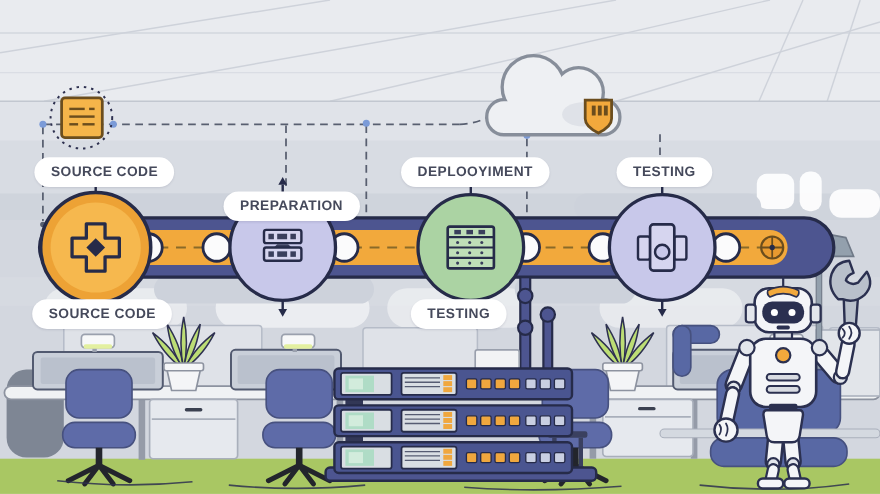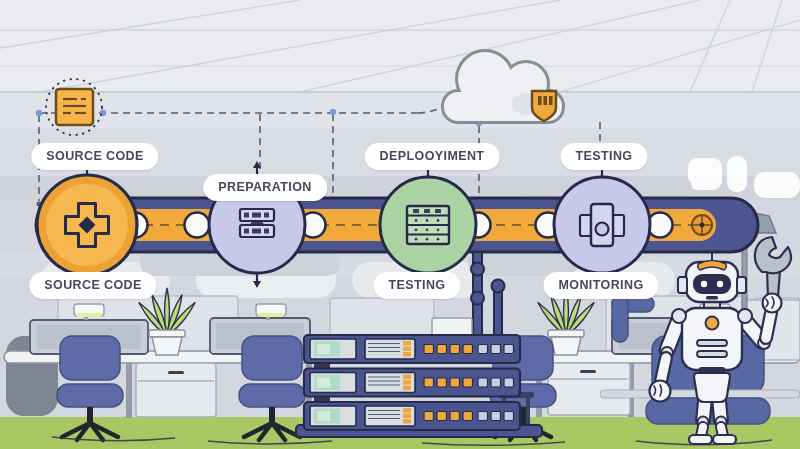--- a/index.html
+++ b/index.html
@@ -462,15 +462,14 @@
   </g>
 </svg>
 
   <div class="pill" style="left:95px;top:143px;">SOURCE CODE</div>
   <div class="pill" style="left:265px;top:143px;margin-top:31px;">PREPARATION</div>
   <div class="pill" style="left:432px;top:143px;">DEPLOOYIMENT</div>
   <div class="pill" style="left:604px;top:143px;">TESTING</div>
 
   <div class="pill" style="left:93px;top:272px;">SOURCE CODE</div>
   <div class="pill" style="left:417px;top:272px;">TESTING</div>
-  <div class="pill" style="left:601px;top:272px;">MONITORING</div>
 
 </div>
 
 </body></html>

